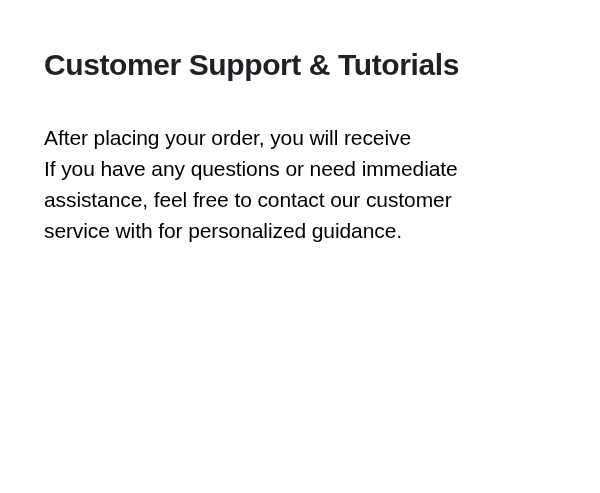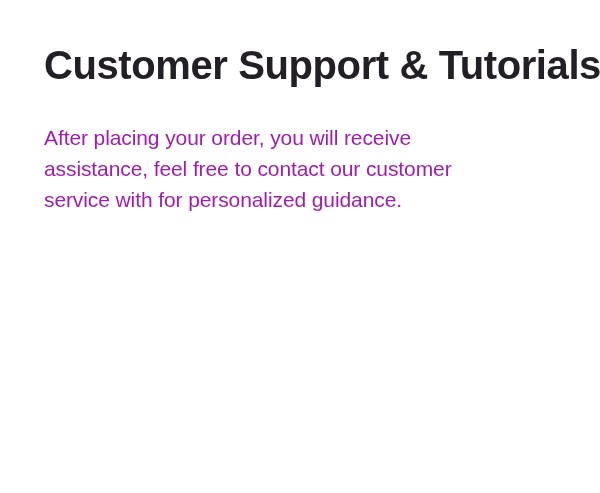--- a/index.html
+++ b/index.html
@@ -26,42 +26,42 @@
 
   .content {
     position: absolute;
     left: 44px;
     top: 46px;
     width: 530px;
   }
 
   .section-heading {
     margin: 0;
-    font-size: 40px;
+    font-size: 30px;
     line-height: 38px;
     font-weight: 700;
     letter-spacing: -0.4px;
     color: #231f26;
     white-space: nowrap;
   }
 
   .body-block {
     margin: 0;
     padding: 0;
     margin-top: 38px;
   }
 
   .body-paragraph {
     margin: 0;
     padding: 0;
     font-size: 21px;
     line-height: 31px;
     font-weight: 400;
     letter-spacing: -0.1px;
-    color: #a21caf;
+    color: #000000;
   }
 
   .body-line {
     display: block;
     white-space: nowrap;
   }
 </style>
 </head>
 <body>
 
@@ -70,20 +70,21 @@
 
     <h1 class="section-heading">Customer Support &amp; Tutorials</h1>
 
     <div class="body-block">
 
       <p class="body-paragraph">
         <span class="body-line">After placing your order, you will receive</span>
       </p>
 
       <p class="body-paragraph">
+        <span class="body-line">If you have any questions or need immediate</span>
         <span class="body-line">assistance, feel free to contact our customer</span>
         <span class="body-line">service with for personalized guidance.</span>
       </p>
 
       <p class="body-paragraph">
       </p>
 
     </div>
   </div>
 </div>

